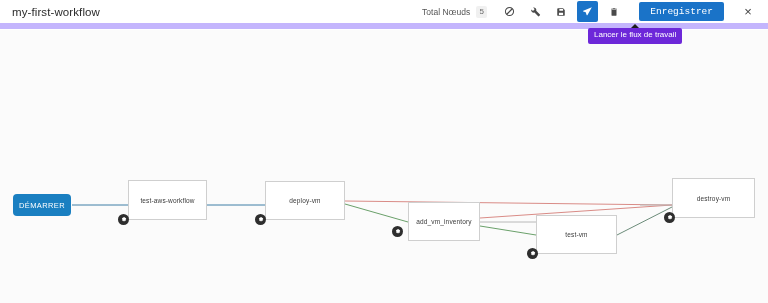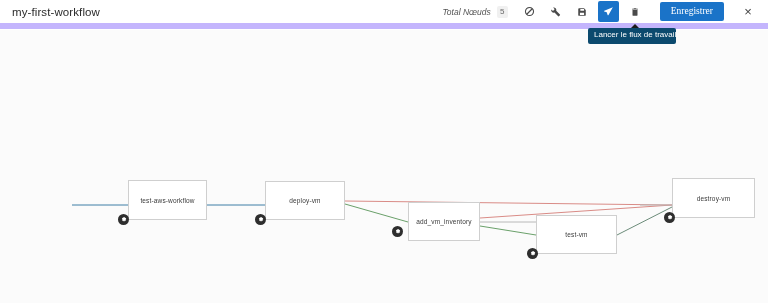--- a/index.html
+++ b/index.html
@@ -41,21 +41,20 @@
   .total-nodes-wrap {
     display: flex;
     align-items: center;
     gap: 6px;
     margin-right: 9px;
   }
   .total-nodes-label {
     font-size: 8.5px;
     color: #555555;
     white-space: nowrap;
-    font-style: italic;
   }
   .total-nodes-badge {
     font-size: 8px;
     color: #6a6a6a;
     background: #f0f0f0;
     border-radius: 2px;
     min-width: 11px;
     height: 12px;
     line-height: 12px;
     text-align: center;
@@ -91,45 +90,45 @@
     color: #ffffff;
     font-size: 9.5px;
     border: none;
     border-radius: 2px;
     padding: 0 11px;
     height: 19px;
     line-height: 19px;
     margin-left: 12px;
     cursor: pointer;
     white-space: nowrap;
-    font-family: Liberation Serif, serif;
+    font-family: Liberation Mono, monospace;
   }
   .close-btn {
     margin-left: 16px;
     margin-right: 2px;
     width: 16px;
     height: 16px;
     display: flex;
     align-items: center;
     justify-content: center;
     cursor: pointer;
     color: #444444;
     font-size: 13px;
     line-height: 1;
   }
 
   
   .tooltip {
     position: absolute;
     left: 588px;
     top: 28px;
-    background: #0c4a6e;
+    background: #6d28d9;
     color: #ffffff;
     font-size: 8px;
-    padding: 3px 0 4px 6px;
+    padding: 3px 6px 4px 6px;
     border-radius: 2px;
     white-space: nowrap;
     z-index: 30;
     line-height: 1.1;
   }
   .tooltip::before {
     content: "";
     position: absolute;
     top: -4px;
     left: 43px;
@@ -273,20 +272,23 @@
 
     <path d="M480,196 L536,205" stroke="#6aa06a" stroke-width="1" fill="none"></path>
 
     <path d="M480,192 L540,192" stroke="#b8b8b8" stroke-width="1" fill="none"></path>
 
     <path d="M617,205 L672,177" stroke="#6c8c7a" stroke-width="1" fill="none"></path>
 
     <path d="M640,175 L672,175" stroke="#b8b8b8" stroke-width="1" fill="none"></path>
   </svg>
 
+  <div class="start-node" style="left:13px; top:164px; width:58px; height:22px;">
+    <span>DÉMARRER</span>
+  </div>
 
   <div class="node" style="left:128px; top:150px; width:79px; height:40px;">
     <span class="node-label">test-aws-workflow</span>
   </div>
   <div class="node-badge" style="left:118px; top:184px;">
     <svg width="7" height="7" viewBox="0 0 24 24" fill="#ffffff">
       <path d="M12 8a4 4 0 1 0 0 8 4 4 0 0 0 0-8zm9.4 4.9l-2-1.2a7.5 7.5 0 0 0 0-1.4l2-1.2-2-3.4-2.1 1a7.4 7.4 0 0 0-1.2-.7l-.2-2.3h-4l-.2 2.3c-.4.2-.8.4-1.2.7l-2.1-1-2 3.4 2 1.2a7.5 7.5 0 0 0 0 1.4l-2 1.2 2 3.4 2.1-1c.4.3.8.5 1.2.7l.2 2.3h4l.2-2.3c.4-.2.8-.4 1.2-.7l2.1 1 2-3.4z"></path>
     </svg>
   </div>
 

